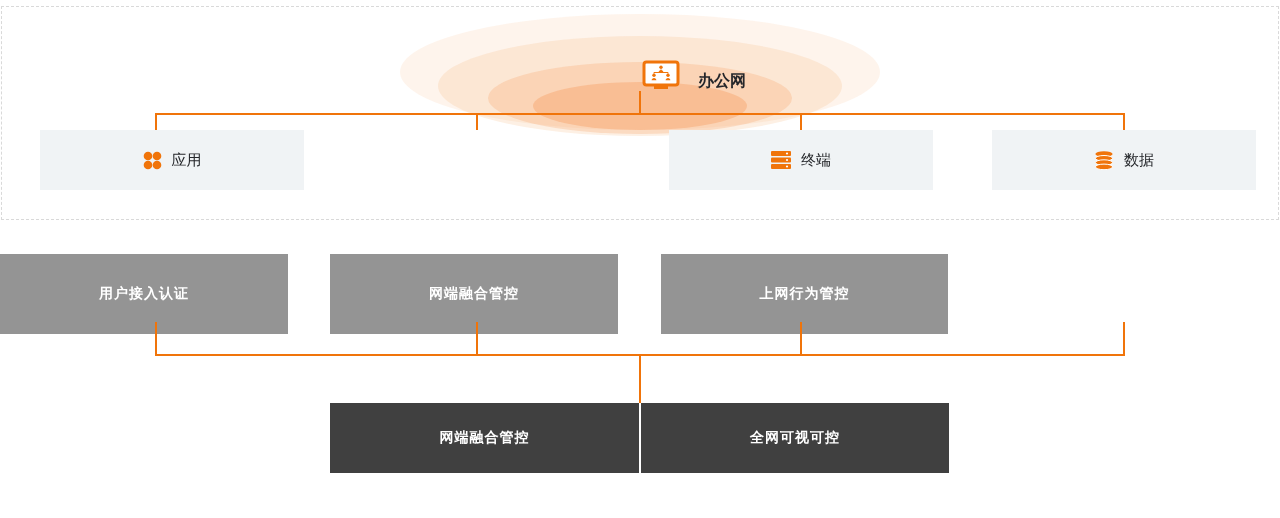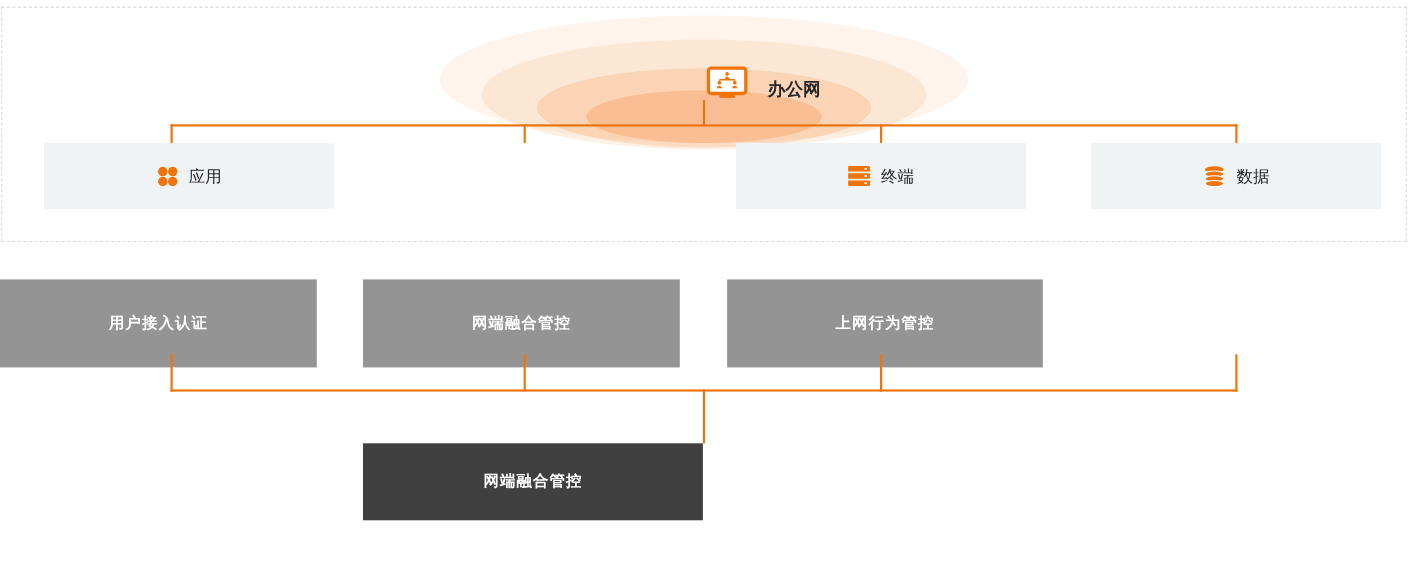--- a/index.html
+++ b/index.html
@@ -127,14 +127,17 @@
   <div class="vline" style="left:155px;top:322px;width:2px;height:34px;"></div>
   <div class="vline" style="left:476px;top:322px;width:2px;height:34px;"></div>
   <div class="vline" style="left:800px;top:322px;width:2px;height:34px;"></div>
   <div class="vline" style="left:1123px;top:322px;width:2px;height:34px;"></div>
   <div class="hline" style="left:155px;top:354px;width:970px;height:2px;"></div>
   <div class="vline" style="left:639px;top:354px;width:2px;height:49px;"></div>
 
   <div class="bottom-box" style="left:330px;width:309px;">
     <span>网端融合管控</span>
   </div>
+  <div class="bottom-box" style="left:641px;width:308px;">
+    <span>全网可视可控</span>
+  </div>
 
 </div>
 
 </body></html>

